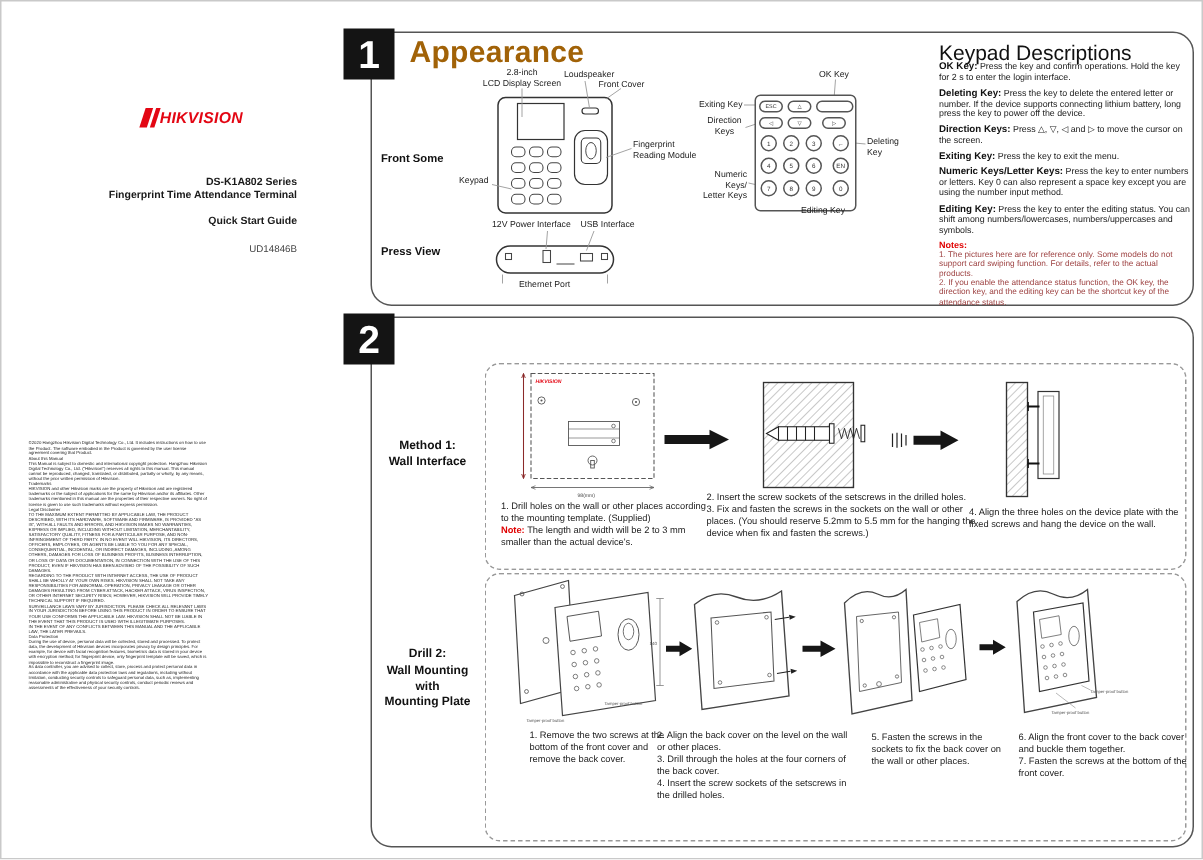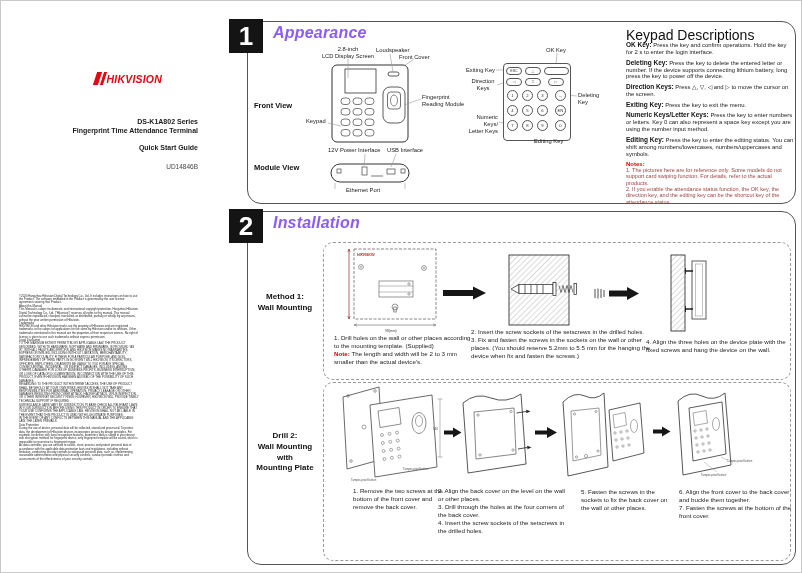--- a/index.html
+++ b/index.html
@@ -2,21 +2,21 @@
 <html><head>
 <meta charset="utf-8">
 <style>
   html,body{margin:0;padding:0;background:#fff;}
   #page{position:relative;width:802px;height:573px;background:#fff;border:1px solid #c9c9c9;
         box-sizing:border-box;overflow:hidden;font-family:"Liberation Sans",sans-serif;color:#1a1a1a;}
   .abs{position:absolute;}
   .secbox{border:1px solid #555;border-radius:14px;}
   .numbox{width:34px;height:34px;background:#141414;color:#fff;display:flex;align-items:center;
           justify-content:center;font-size:26px;font-weight:bold;}
-  .sectitle{font-size:16px;font-weight:bold;color:#8b5cf6;letter-spacing:0.2px;font-style:italic;}
+  .sectitle{font-size:20px;font-weight:bold;color:#a16207;letter-spacing:0.2px;}
   .lbl{font-size:5.8px;color:#222;line-height:1.2;white-space:pre-line;}
   .blbl{font-size:7.5px;font-weight:bold;color:#111;}
   .step{font-size:6.2px;color:#222;line-height:1.3;white-space:pre-line;}
   .mlabel{font-size:8px;font-weight:bold;color:#111;text-align:center;line-height:1.35;white-space:pre-line;}
   .dashbox{border:1px dashed #999;border-radius:10px;}
   .okey{position:absolute;height:8px;border:1px solid #555;border-radius:5px;background:#fff;
         display:flex;align-items:center;justify-content:center;font-size:3.6px;color:#333;box-sizing:border-box;}
   .ckey{position:absolute;width:11px;height:11px;border:1px solid #555;border-radius:50%;background:#fff;
         display:flex;align-items:center;justify-content:center;font-size:4.2px;color:#333;box-sizing:border-box;}
   .deschead{font-size:14px;color:#111;}
@@ -105,27 +105,27 @@
       <polyline points="145,109 140,122"></polyline>
       <polyline points="84,138 84,144"></polyline>
       <polyline points="154,138 154,144"></polyline>
     </g>
   </svg>
 
   <div class="abs lbl" style="left:315px;top:45px;width:64px;text-align:center;">2.8-inch
 LCD Display Screen</div>
   <div class="abs lbl" style="left:375px;top:46px;">Loudspeaker</div>
   <div class="abs lbl" style="left:398px;top:53px;">Front Cover</div>
-  <div class="abs blbl" style="left:253px;top:100px;">Front View</div>
+  <div class="abs blbl" style="left:253px;top:100px;">Front Some</div>
   <div class="abs lbl" style="left:305px;top:117px;">Keypad</div>
   <div class="abs lbl" style="left:421px;top:93px;">Fingerprint
 Reading Module</div>
   <div class="abs lbl" style="left:327px;top:146px;">12V Power Interface</div>
   <div class="abs lbl" style="left:386px;top:146px;">USB Interface</div>
-  <div class="abs blbl" style="left:253px;top:162px;">Module View</div>
+  <div class="abs blbl" style="left:253px;top:162px;">Press View</div>
   <div class="abs lbl" style="left:345px;top:186px;">Ethernet Port</div>
 
   <svg class="abs" style="left:468px;top:44px;" width="135" height="106" viewBox="0 0 135 106">
     <g stroke="#999" stroke-width="0.6" fill="none">
       <polyline points="88,8 87,21"></polyline>
       <polyline points="27,25 37,25"></polyline>
       <polyline points="28,40 37,37"></polyline>
       <polyline points="108,51 97,50"></polyline>
       <polyline points="30,77 39,79"></polyline>
       <polyline points="80,92 90,71"></polyline>
@@ -171,26 +171,25 @@
     <p class="ditem"><b>Exiting Key:</b> <span>Press the key to exit the menu.</span></p>
     <p class="ditem"><b>Numeric Keys/Letter Keys:</b> <span>Press the key to enter numbers or letters. Key 0 can also represent a space key except you are using the number input method.</span></p>
     <p class="ditem"><b>Editing Key:</b> <span>Press the key to enter the editing status. You can shift among numbers/lowercases, numbers/uppercases and symbols.</span></p>
     <b class="nh">Notes:</b>
     <span class="nb">1. The pictures here are for reference only. Some models do not support card swiping function. For details, refer to the actual products.
 2. If you enable the attendance status function, the OK key, the direction key, and the editing key can be the shortcut key of the attendance status.</span>
   </div>
 
   <div class="abs secbox" style="left:246px;top:210px;width:547px;height:352px;"></div>
   <div class="abs numbox" style="left:228px;top:208px;">2</div>
-  <div class="abs sectitle" style="left:272px;top:213px;">Installation</div>
 
   <div class="abs dashbox" style="left:322px;top:241px;width:466px;height:136px;"></div>
   <div class="abs dashbox" style="left:322px;top:381px;width:466px;height:177px;"></div>
   <div class="abs mlabel" style="left:246px;top:291px;width:76px;">Method 1:
-Wall Mounting</div>
+Wall Interface</div>
   <div class="abs mlabel" style="left:246px;top:430px;width:76px;">Drill 2:
 Wall Mounting
 with
 Mounting Plate</div>
 
   <svg class="abs" style="left:322px;top:240px;" width="466" height="100" viewBox="0 0 466 100">
     <defs>
       <pattern id="hatch" width="4" height="4" patternUnits="userSpaceOnUse" patternTransform="rotate(45)">
         <line x1="0" y1="0" x2="0" y2="4" stroke="#b5b5b5" stroke-width="1"></line>
       </pattern>

